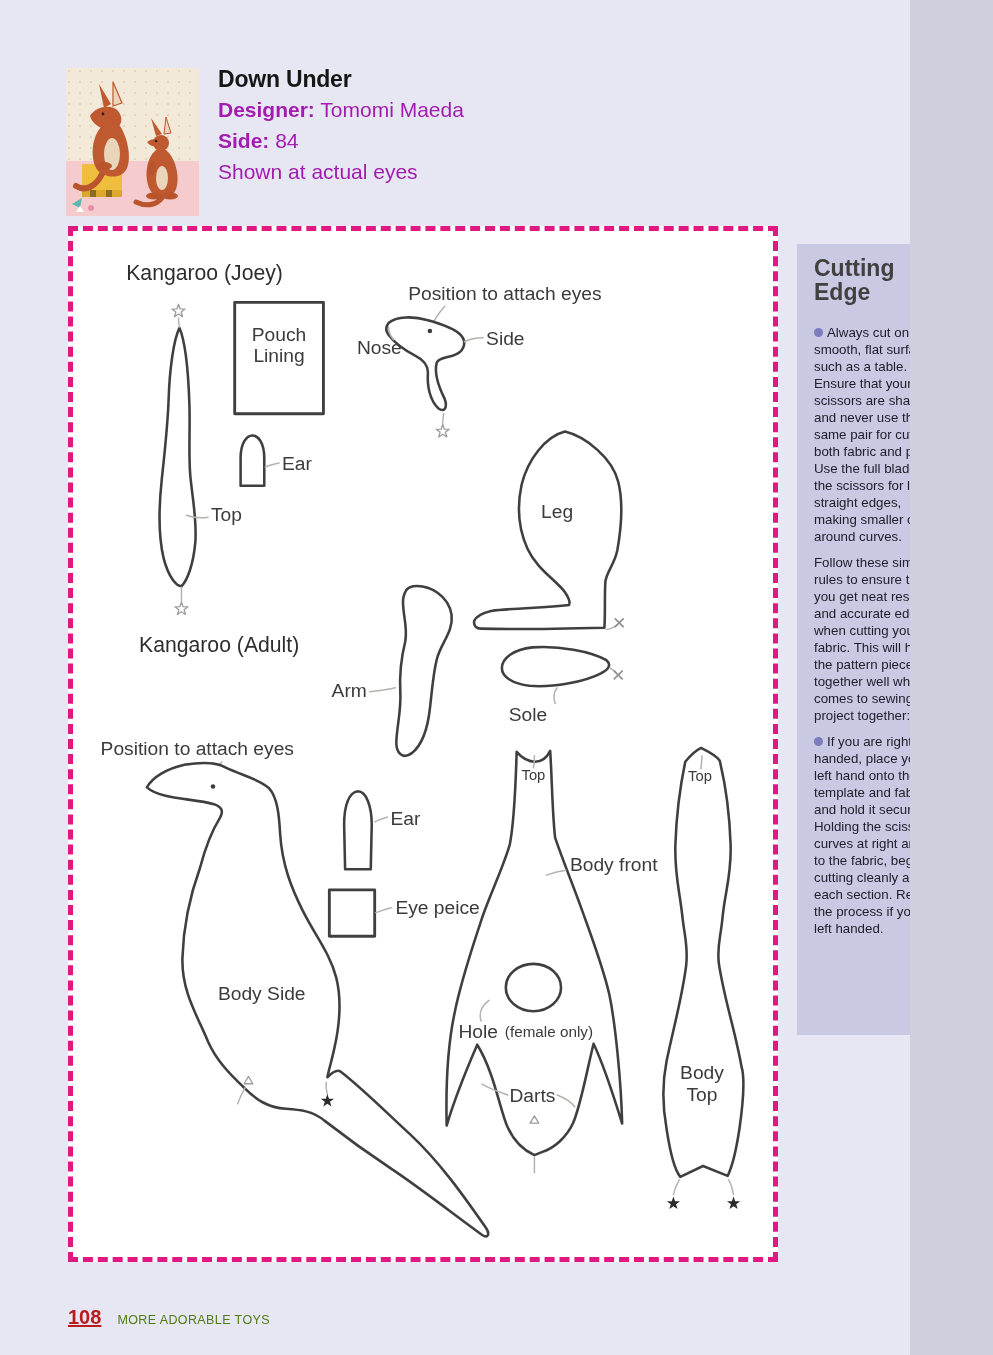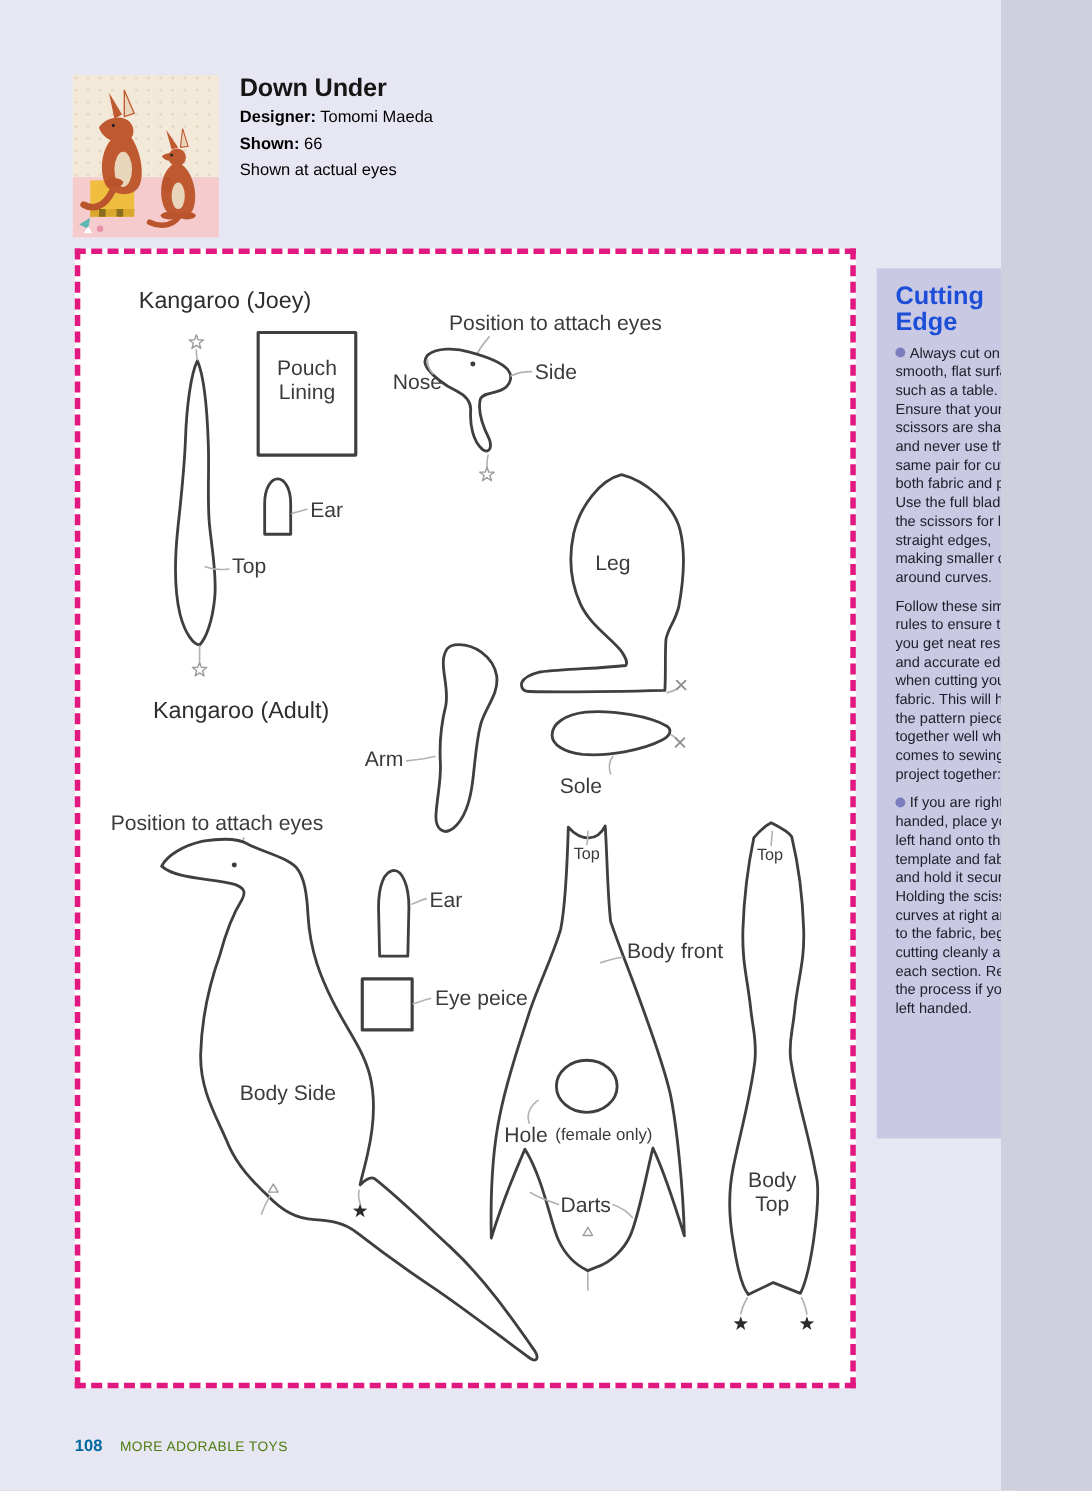--- a/index.html
+++ b/index.html
@@ -3,21 +3,21 @@
 <meta charset="utf-8">
 <style>
   html,body{margin:0;padding:0;background:#cfcfdd;}
   .page{position:relative;width:899px;height:1355px;background:#e7e7f3;
         font-family:"Liberation Sans",sans-serif;overflow:hidden;padding-left:11px;}
 
   
   .photo{position:absolute;left:66px;top:68px;width:133px;height:148px;}
   .header-text{position:absolute;left:218px;top:66px;color:#161616;}
   .header-text h1{margin:0 0 5px;font-size:23px;font-weight:bold;letter-spacing:-0.2px;}
-  .meta{margin:0 0 7px;font-size:15px;color:#000000;}
+  .meta{margin:0 0 7px;font-size:21px;color:#a21caf;}
   .meta b{font-weight:bold;}
 
   
   .pattern{position:absolute;left:68px;top:226px;width:710px;height:1036px;
            background:#ffffff;border:5px dashed #e0187f;box-sizing:border-box;}
   .pattern svg{display:block;width:700px;height:1026px;}
 
   .outline{fill:#ffffff;stroke:#3f3f3f;stroke-width:2.6;stroke-linejoin:round;}
   .thin{stroke-width:2.9;}
   .leader{fill:none;stroke:#b5b2ae;stroke-width:1.5;stroke-linecap:round;}
@@ -26,28 +26,28 @@
   .lbl-n{fill:#3b3b3b;font-size:15.5px;font-family:"Liberation Sans",sans-serif;}
   .hd{fill:#2e2e2e;font-size:21.5px;font-family:"Liberation Sans",sans-serif;}
   .mark-open{fill:#ffffff;stroke:#9c9c9c;stroke-width:1.3;stroke-linejoin:round;}
   .mark-x{fill:none;stroke:#8e8e8e;stroke-width:1.7;stroke-linecap:round;}
   .mark-star{fill:#2b2b2b;}
   .dotpt{fill:#3b3b3b;}
 
   
   .panel{position:absolute;left:797px;top:244px;width:163px;height:791px;
          background:#c9c9e4;box-sizing:border-box;padding:12px 14px 0 17px;overflow:hidden;}
-  .panel h2{margin:0 0 8px;font-size:23px;line-height:24px;color:#1d4ed8;font-weight:bold;}
+  .panel h2{margin:0 0 20px;font-size:23px;line-height:24px;color:#404040;font-weight:bold;}
   .panel p{margin:0 0 9px;font-size:13.3px;line-height:17px;color:#20202c;}
   .dot{display:inline-block;width:9px;height:9px;border-radius:50%;background:#7c7dbf;
        margin-right:4px;}
 
   
   .footer{position:absolute;left:68px;top:1306px;display:flex;align-items:baseline;gap:16px;}
-  .pageno{font-size:15px;font-weight:bold;color:#0369a1;}
+  .pageno{font-size:20px;font-weight:bold;color:#b91c1c;text-decoration:underline;}
   .book{font-size:12.5px;color:#4d7c0f;letter-spacing:0.4px;}
 </style>
 </head>
 <body>
 
 <div class="page">
 
   <svg class="photo" viewBox="0 0 133 148">
     <defs>
       <pattern id="pd" width="11" height="11" patternUnits="userSpaceOnUse">
@@ -81,21 +81,21 @@
     <ellipse cx="104" cy="128" rx="8" ry="3.5" fill="#b9542c"></ellipse>
     <ellipse cx="86" cy="100" rx="4" ry="7" fill="#b9542c"></ellipse>
     <circle cx="25" cy="140" r="3" fill="#e890a8"></circle>
     <path d="M6,136 L16,130 L14,140 Z" fill="#5bb7b0"></path>
     <path d="M10,144 L14,138 L18,144 Z" fill="#ffffff"></path>
   </svg>
 
   <div class="header-text">
     <h1>Down Under</h1>
     <p class="meta"><b>Designer:</b> <span>Tomomi Maeda</span></p>
-    <p class="meta"><b>Shown:</b> <span>66</span></p>
+    <p class="meta"><b>Side:</b> <span>84</span></p>
     <p class="meta">Shown at actual eyes</p>
   </div>
 
   <div class="pattern">
     <svg viewBox="0 0 710 1036">
       <defs>
         <path id="star5" d="M0,-7 L1.65,-2.27 L6.66,-2.16 L2.67,0.87 L4.11,5.66 L0,2.8 L-4.11,5.66 L-2.67,0.87 L-6.66,-2.16 L-1.65,-2.27 Z"></path>
         <path id="xmark" d="M-4,-4 L4,4 M4,-4 L-4,4"></path>
         <path id="tri" d="M0,-4.8 L4.4,2.6 L-4.4,2.6 Z"></path>
       </defs>

